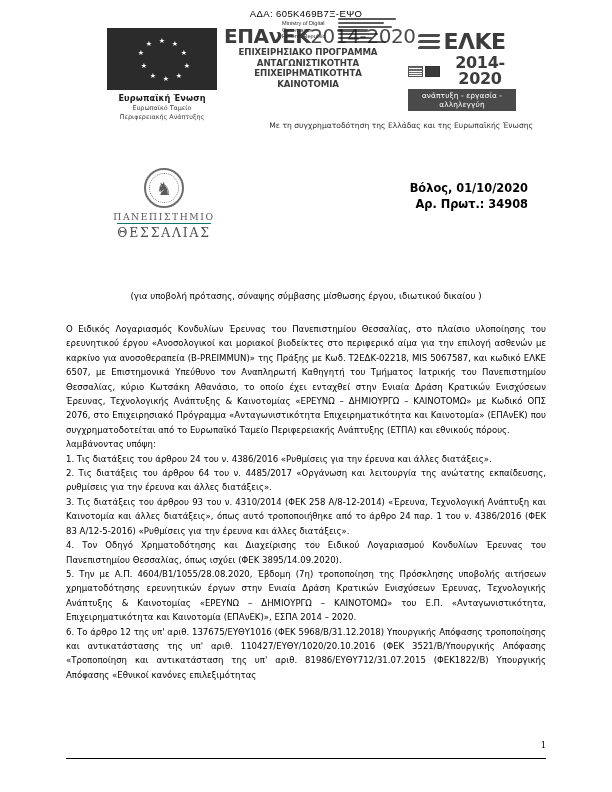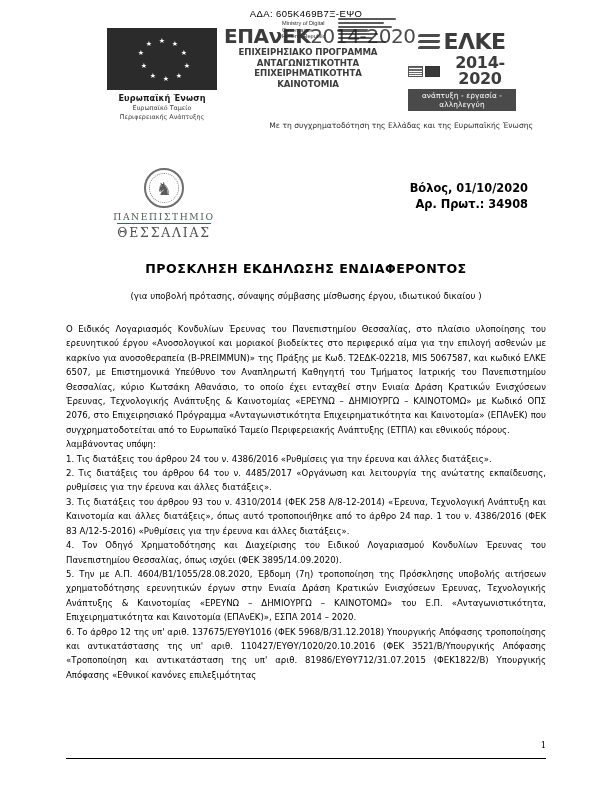--- a/index.html
+++ b/index.html
@@ -429,21 +429,20 @@
     </div>
     <div class="uni-name1">ΠΑΝΕΠΙΣΤΗΜΙΟ</div>
     <div><span class="uni-name2">ΘΕΣΣΑΛΙΑΣ</span></div>
   </div>
 
   <div class="datebox">
     <div>Βόλος, 01/10/2020</div>
     <div>Αρ. Πρωτ.:  34908</div>
   </div>
 
-  <div class="doc-title">ΠΡΟΣΚΛΗΣΗ ΕΚΔΗΛΩΣΗΣ ΕΝΔΙΑΦΕΡΟΝΤΟΣ</div>
   <div class="doc-subtitle">(για υποβολή πρότασης, σύναψης σύμβασης μίσθωσης έργου, ιδιωτικού δικαίου )</div>
 
   <div class="body-area">
     <p class="para-main">Ο Ειδικός Λογαριασμός Κονδυλίων Έρευνας του Πανεπιστημίου Θεσσαλίας, στο πλαίσιο υλοποίησης του ερευνητικού έργου «Ανοσολογικοί και μοριακοί βιοδείκτες στο περιφερικό αίμα για την επιλογή ασθενών με καρκίνο για ανοσοθεραπεία (B-PREIMMUN)» της Πράξης με Κωδ. Τ2ΕΔΚ-02218, MIS 5067587, και κωδικό ΕΛΚΕ 6507, με Επιστημονικά Υπεύθυνο τον Αναπληρωτή Καθηγητή του Τμήματος Ιατρικής του Πανεπιστημίου Θεσσαλίας, κύριο Κωτσάκη Αθανάσιο, το οποίο έχει ενταχθεί στην Ενιαία Δράση Κρατικών Ενισχύσεων Έρευνας, Τεχνολογικής Ανάπτυξης &amp; Καινοτομίας «ΕΡΕΥΝΩ – ΔΗΜΙΟΥΡΓΩ – ΚΑΙΝΟΤΟΜΩ» με Κωδικό ΟΠΣ 2076, στο Επιχειρησιακό Πρόγραμμα «Ανταγωνιστικότητα Επιχειρηματικότητα και Καινοτομία» (ΕΠΑνΕΚ) που συγχρηματοδοτείται από το Ευρωπαϊκό Ταμείο Περιφερειακής Ανάπτυξης (ΕΤΠΑ) και εθνικούς πόρους.</p>
     <p class="considering">λαμβάνοντας υπόψη:</p>
     <ul class="numbered">
       <li>1. Τις διατάξεις του άρθρου 24 του ν. 4386/2016 «Ρυθμίσεις για την έρευνα και άλλες διατάξεις».</li>
       <li>2. Τις διατάξεις του άρθρου 64 του ν. 4485/2017 «Οργάνωση και λειτουργία της ανώτατης εκπαίδευσης, ρυθμίσεις για την έρευνα και άλλες διατάξεις».</li>
       <li>3. Τις διατάξεις του άρθρου 93 του ν. 4310/2014 (ΦΕΚ 258 Α/8-12-2014) «Έρευνα, Τεχνολογική Ανάπτυξη και Καινοτομία και άλλες διατάξεις», όπως αυτό τροποποιήθηκε από το άρθρο 24 παρ. 1 του ν. 4386/2016 (ΦΕΚ 83 Α/12-5-2016) «Ρυθμίσεις για την έρευνα και άλλες διατάξεις».</li>
       <li>4. Τον Οδηγό Χρηματοδότησης και Διαχείρισης του Ειδικού Λογαριασμού Κονδυλίων Έρευνας του Πανεπιστημίου Θεσσαλίας, όπως ισχύει (ΦΕΚ 3895/14.09.2020).</li>

